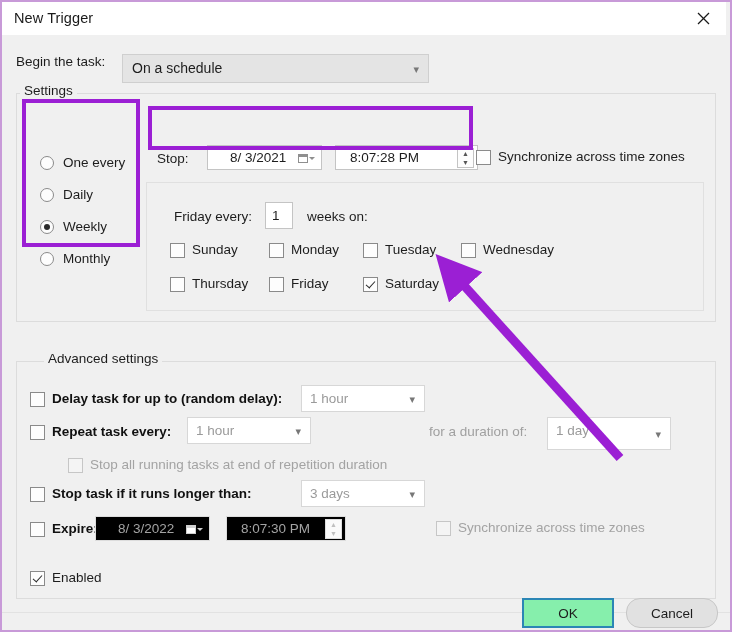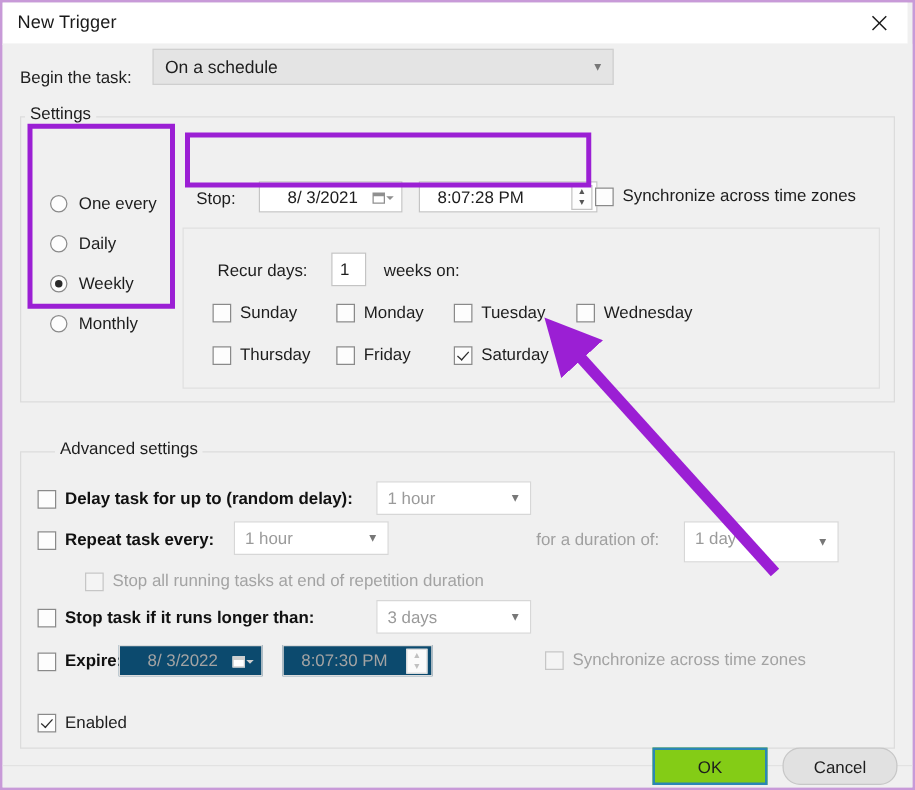--- a/index.html
+++ b/index.html
@@ -53,22 +53,22 @@
     background: #f0f0f0;
   }
 
   .lbl { font-size: 13.5px; color: #1d1d1d; white-space: nowrap; }
   .lbl-dim { color: #a0a0a0; }
 
   
   .begin-label { position: absolute; left: 14px; top: 19px; }
   .begin-combo {
     position: absolute;
-    left: 120px; top: 4px;
-    width: 369px; height: 29px;
+    left: 120px; top: 19px;
+    width: 307px; height: 29px;
     background: #e4e4e4;
     border: 1px solid #cfcfcf;
     box-sizing: border-box;
   }
   .begin-combo .val {
     position: absolute; left: 9px; top: 5px;
     font-size: 14px; color: #1d1d1d;
   }
   .chev {
     position: absolute;
@@ -147,21 +147,21 @@
   .cbrow .txt.dim { color: #a3a3a3; }
   .cbrow .txt.bold { font-weight: bold; color: #111; }
 
   
   .field {
     position: absolute;
     background: #ffffff;
     border: 1px solid #c4c4c4;
     box-sizing: border-box;
   }
-  .field.dis { background: #0c4a6e; border-color: #dcdcdc; }
+  .field.dis { background: #000000; border-color: #dcdcdc; }
   .field .fv {
     position: absolute;
     font-size: 13.5px;
     color: #1d1d1d;
     white-space: nowrap;
   }
   .field.dis .fv { color: #a3a3a3; }
 
   .combo {
     position: absolute;
@@ -240,21 +240,21 @@
     position: absolute;
     height: 30px;
     background: #e1e1e1;
     border: 1px solid #c7c7c7;
     box-sizing: border-box;
     display: flex; align-items: center; justify-content: center;
     font-size: 13.5px; color: #1d1d1d;
   }
   .btn.focus {
     border: 2px solid #2b86b5;
-    background: #84cc16;
+    background: #86efac;
   }
 
   
   .ann {
     position: absolute;
     border: 4px solid #9b1fd4;
     box-sizing: border-box;
     z-index: 6;
     pointer-events: none;
   }
@@ -332,21 +332,21 @@
     </div>
 
     <div class="cbrow" style="left:474px; top:115px;">
       <span class="cb"></span>
       <span class="txt">Synchronize across time zones</span>
     </div>
 
     <div id="weekly-panel"></div>
 
     <div class="lbl" style="position:absolute; left:172px; top:174px;">
-      <span>Recur days:</span>
+      <span>Friday every:</span>
     </div>
     <div class="field" style="left:263px; top:167px; width:28px; height:27px;">
       <span class="fv" style="left:6px; top:5px;">1</span>
     </div>
     <div class="lbl" style="position:absolute; left:305px; top:174px;">
       <span>weeks on:</span>
     </div>
 
     <div class="cbrow" style="left:168px; top:208px;">
       <span class="cb"></span>

